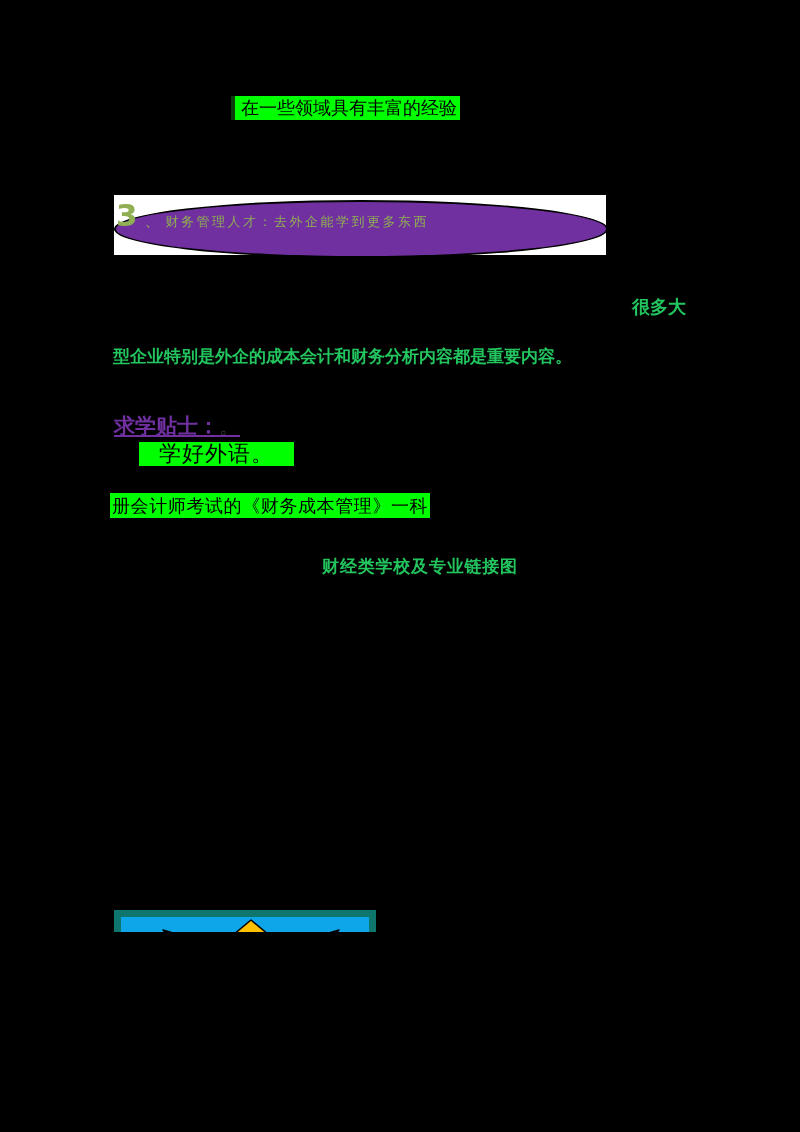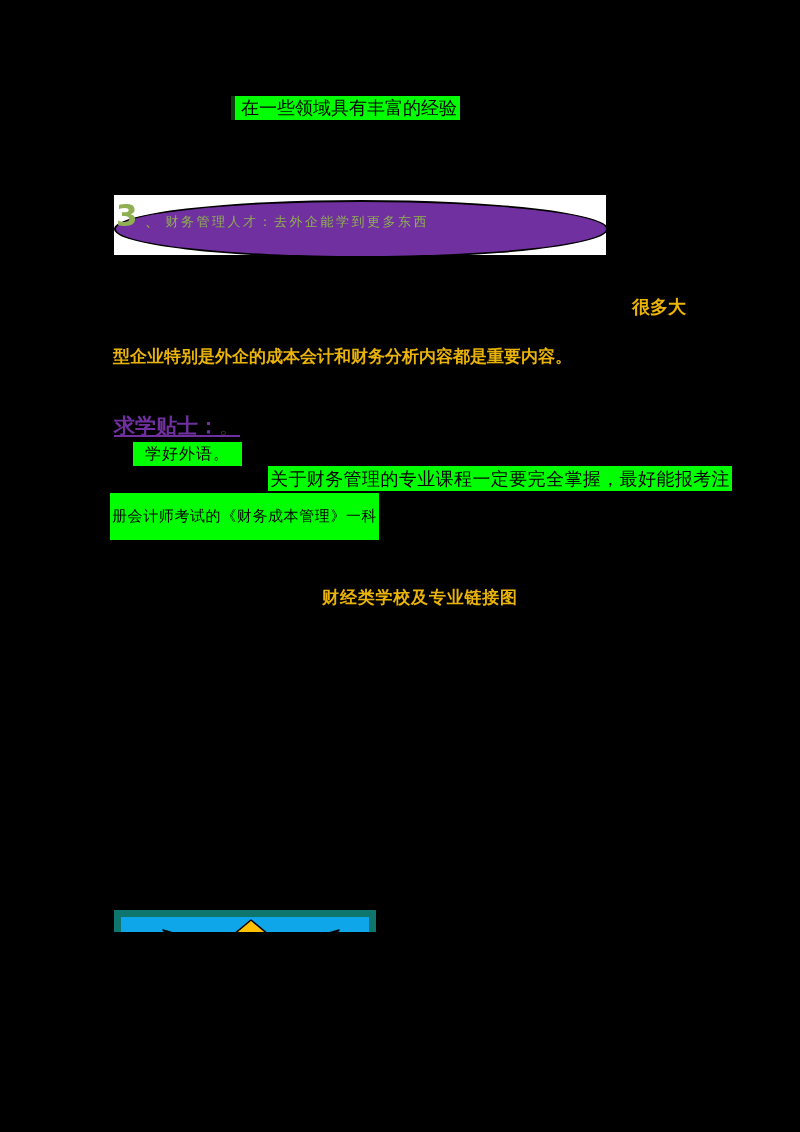--- a/index.html
+++ b/index.html
@@ -18,34 +18,34 @@
   .banner { left:112px; top:193px; width:496px; height:64px; background:#ffffff;
             border:2px solid #000; box-sizing:border-box; }
   .banner-ellipse { position:absolute; left:0px; top:5px; width:490px; height:54px;
             background:#7030A0; border:2px solid #000; border-radius:50%; }
   .banner-text { position:absolute; left:2px; top:3px; display:flex; align-items:baseline;
             color:#8FAF52; white-space:nowrap; }
   .banner-num { font-size:31px; font-weight:bold; line-height:34px; }
   .banner-bullet { font-size:16px; margin:0 5px 0 7px; }
   .banner-title { font-size:13px; letter-spacing:2.5px; }
 
-  .red { color:#eab308; white-space:nowrap; }
+  .red { color:#22c55e; white-space:nowrap; }
   .red-frag { left:632px; top:296px; font-size:18px; font-weight:bold; line-height:22px; }
   .red-line { left:113px; top:329px; font-size:17px; font-weight:bold; line-height:22px; letter-spacing:0px;margin-top:16px; }
 
   .tip-head { left:114px; top:412px; font-size:21px; font-weight:bold; color:#7030A0;
               text-decoration:underline; white-space:nowrap; }
   .tip-period { color:#3c3c3c; font-weight:normal; text-decoration:none; }
 
-  .tip1 { left:133px; top:442px; font-size:16px; line-height:24px; padding:0 12px; letter-spacing:1px; }
+  .tip1 { left:139px; top:442px; font-size:22px; line-height:24px; padding:0 20px; letter-spacing:1px; }
   .tip2a { left:268px; top:466px; font-size:18px; line-height:25px; padding:0 2px; letter-spacing:0.4px; }
-  .tip2b { left:110px; top:493px; font-size:15px; line-height:25px; padding:11px 2px; letter-spacing:0.6px; }
+  .tip2b { left:110px; top:493px; font-size:18px; line-height:25px; padding:0 2px; letter-spacing:0.6px; }
 
   .links-head { left:310px; top:555px; width:220px; text-align:center; font-size:17px;
-                font-weight:bold; letter-spacing:0.8px;margin-top:31px; }
+                font-weight:bold; letter-spacing:0.8px; }
 
   .diagram-box { left:114px; top:910px; width:262px; height:94px; background:#0ea5e9;
                  border:7px solid #0f766e; box-sizing:border-box; }
   .diagram-box svg { display:block; }
   .sun-label { font-size:15px; fill:#000; font-family:"DejaVu Sans","Liberation Sans",sans-serif; }
 </style>
 </head>
 <body>
 
 <div class="canvas">
@@ -66,21 +66,20 @@
   <div class="abs red red-frag">很多大</div>
 
   <div class="abs red red-line">型企业特别是外企的成本会计和财务分析内容都是重要内容。</div>
 
   <div class="abs tip-head">
     <span>求学贴士：</span><span class="tip-period">。</span>
   </div>
 
   <div class="abs hl tip1">学好外语。</div>
 
-  <div class="abs hl tip2a">关于财务管理的专业课程一定要完全掌握，最好能报考注</div>
 
   <div class="abs hl tip2b">册会计师考试的《财务成本管理》一科</div>
 
   <div class="abs red links-head">财经类学校及专业链接图</div>
 
   <div class="abs diagram-box">
     <svg width="260" height="92" viewBox="0 0 260 92">
       <g fill="#FFC000" stroke="#000000" stroke-width="1.5" stroke-linejoin="round">
         <polygon points="130,3 112,18 148,18"></polygon>
         <polygon points="130,89 112,74 148,74"></polygon>

